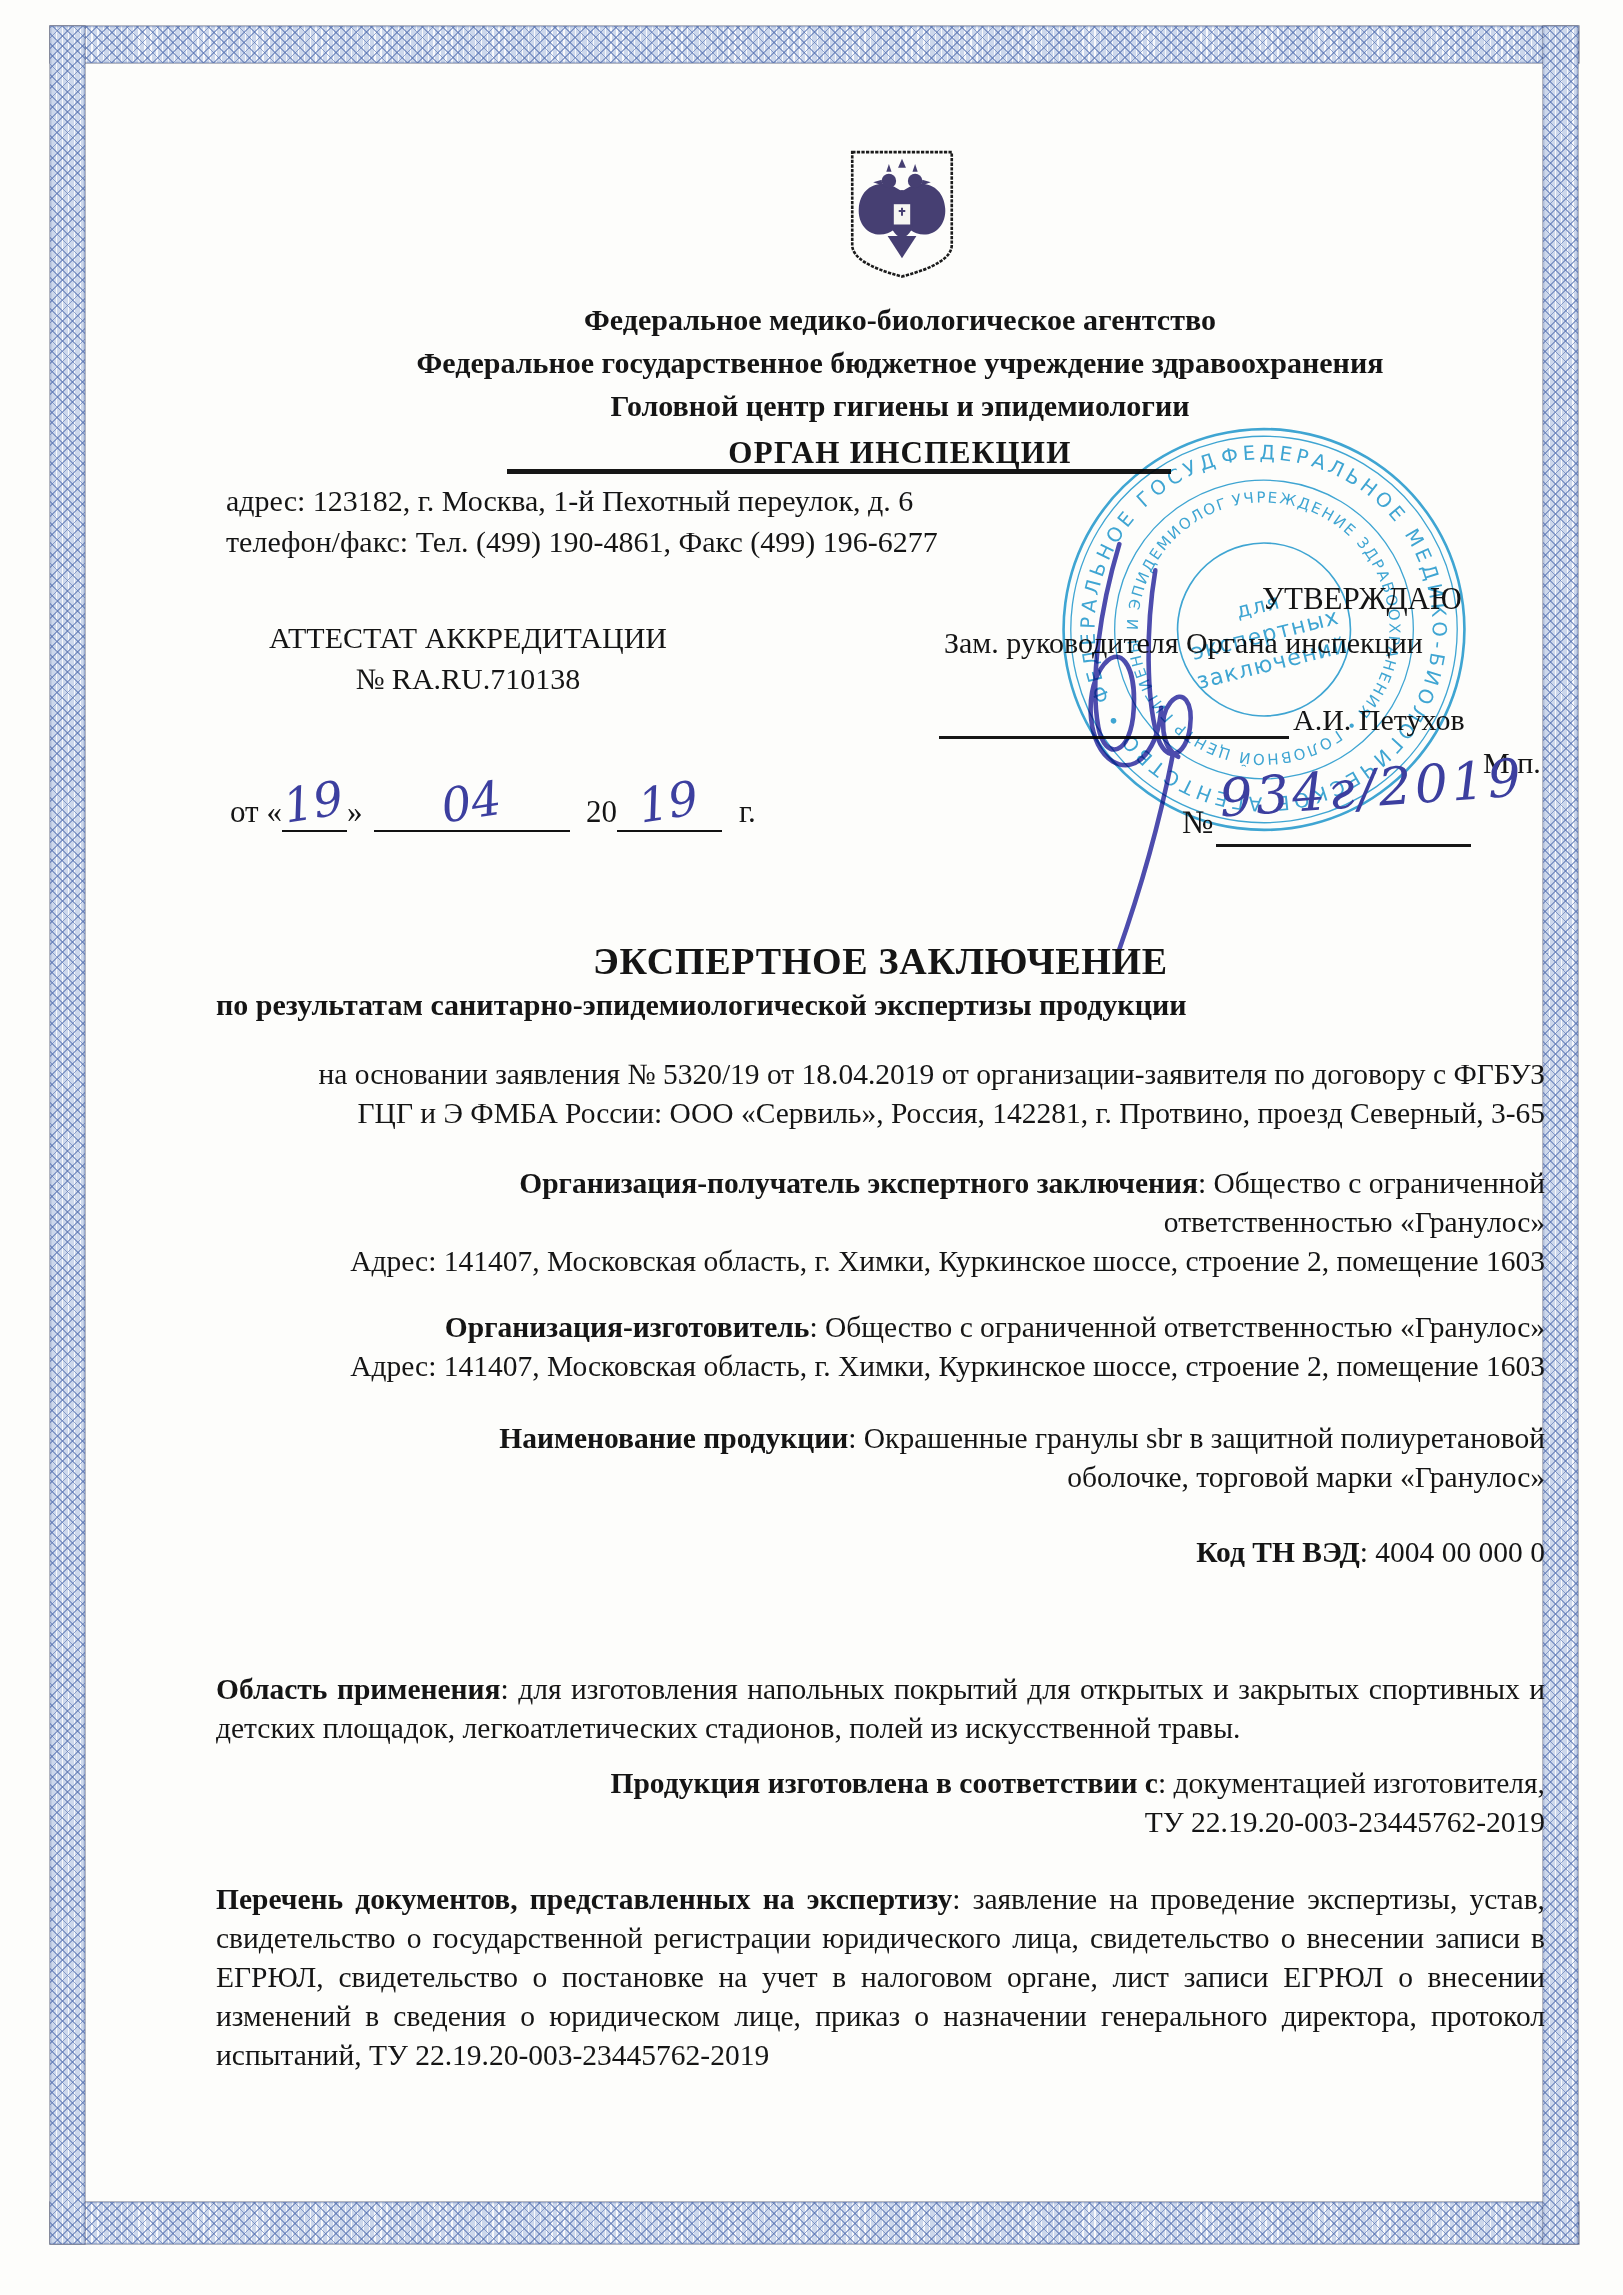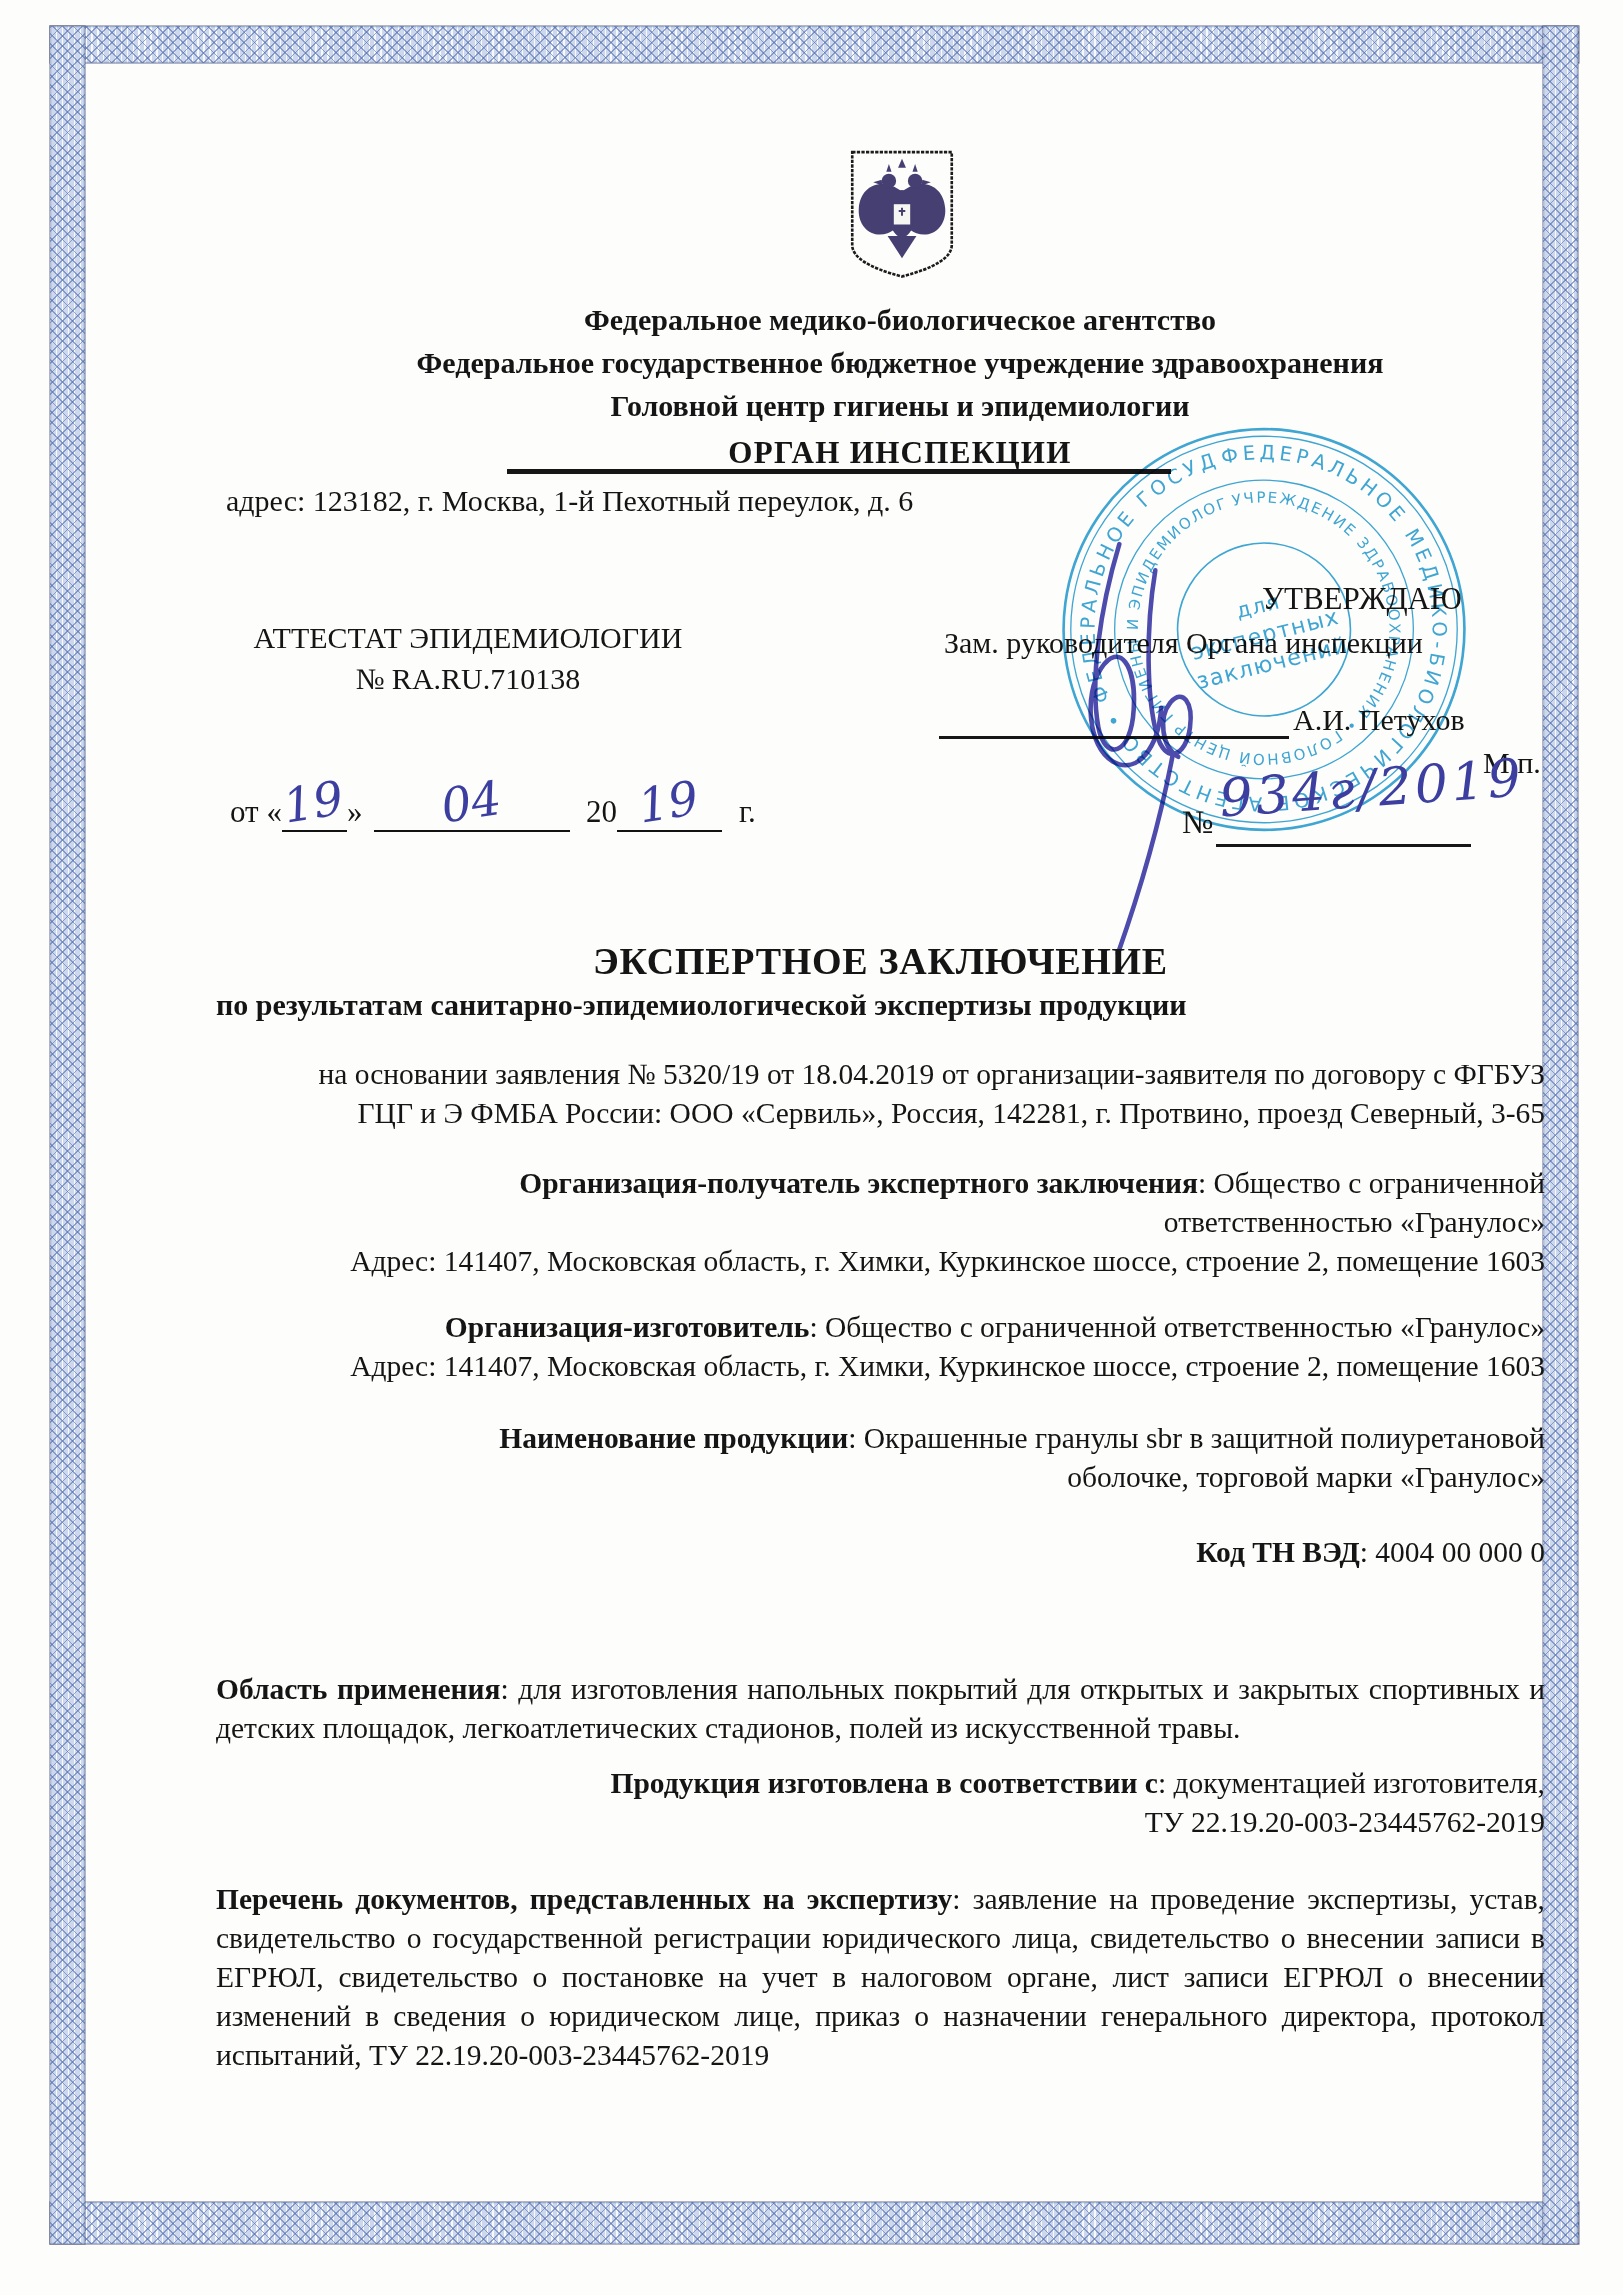--- a/index.html
+++ b/index.html
@@ -71,24 +71,25 @@
 
   <div class="abs hdr" style="left:226px;top:298px;width:1348px;">
     <div>Федеральное медико-биологическое агентство</div>
     <div>Федеральное государственное бюджетное учреждение здравоохранения</div>
     <div>Головной центр гигиены и эпидемиологии</div>
   </div>
   <div class="rule" style="left:507px;top:469px;width:664px;height:4.6px;"></div>
 
   <div class="abs addr" style="left:226px;top:480px;width:1348px;">
     <div>адрес: 123182, г. Москва, 1-й Пехотный переулок, д. 6</div>
+    <div>телефон/факс: Тел. (499) 190-4861, Факс (499) 196-6277</div>
   </div>
 
   <div class="abs" style="left:242px;top:617px;width:452px;text-align:center;font-size:30px;line-height:41px;">
-    <div>АТТЕСТАТ ЭПИДЕМИОЛОГИИ</div>
+    <div>АТТЕСТАТ АККРЕДИТАЦИИ</div>
     <div>№ RA.RU.710138</div>
   </div>
 
   <div class="abs" style="left:1262px;top:581px;font-size:31px;">УТВЕРЖДАЮ</div>
   <div class="abs" style="left:944px;top:626px;font-size:30px;">Зам. руководителя Органа инспекции</div>
   <div class="rule" style="left:939px;top:736px;width:350px;height:2.6px;"></div>
   <div class="abs" style="left:1293px;top:703px;font-size:30px;">А.И. Петухов</div>
   <div class="abs" style="left:1483px;top:746px;font-size:30px;">М.п.</div>
 
   <svg class="abs stamp" style="left:1053px;top:416px;" width="422" height="427" viewBox="0 0 644 652">

